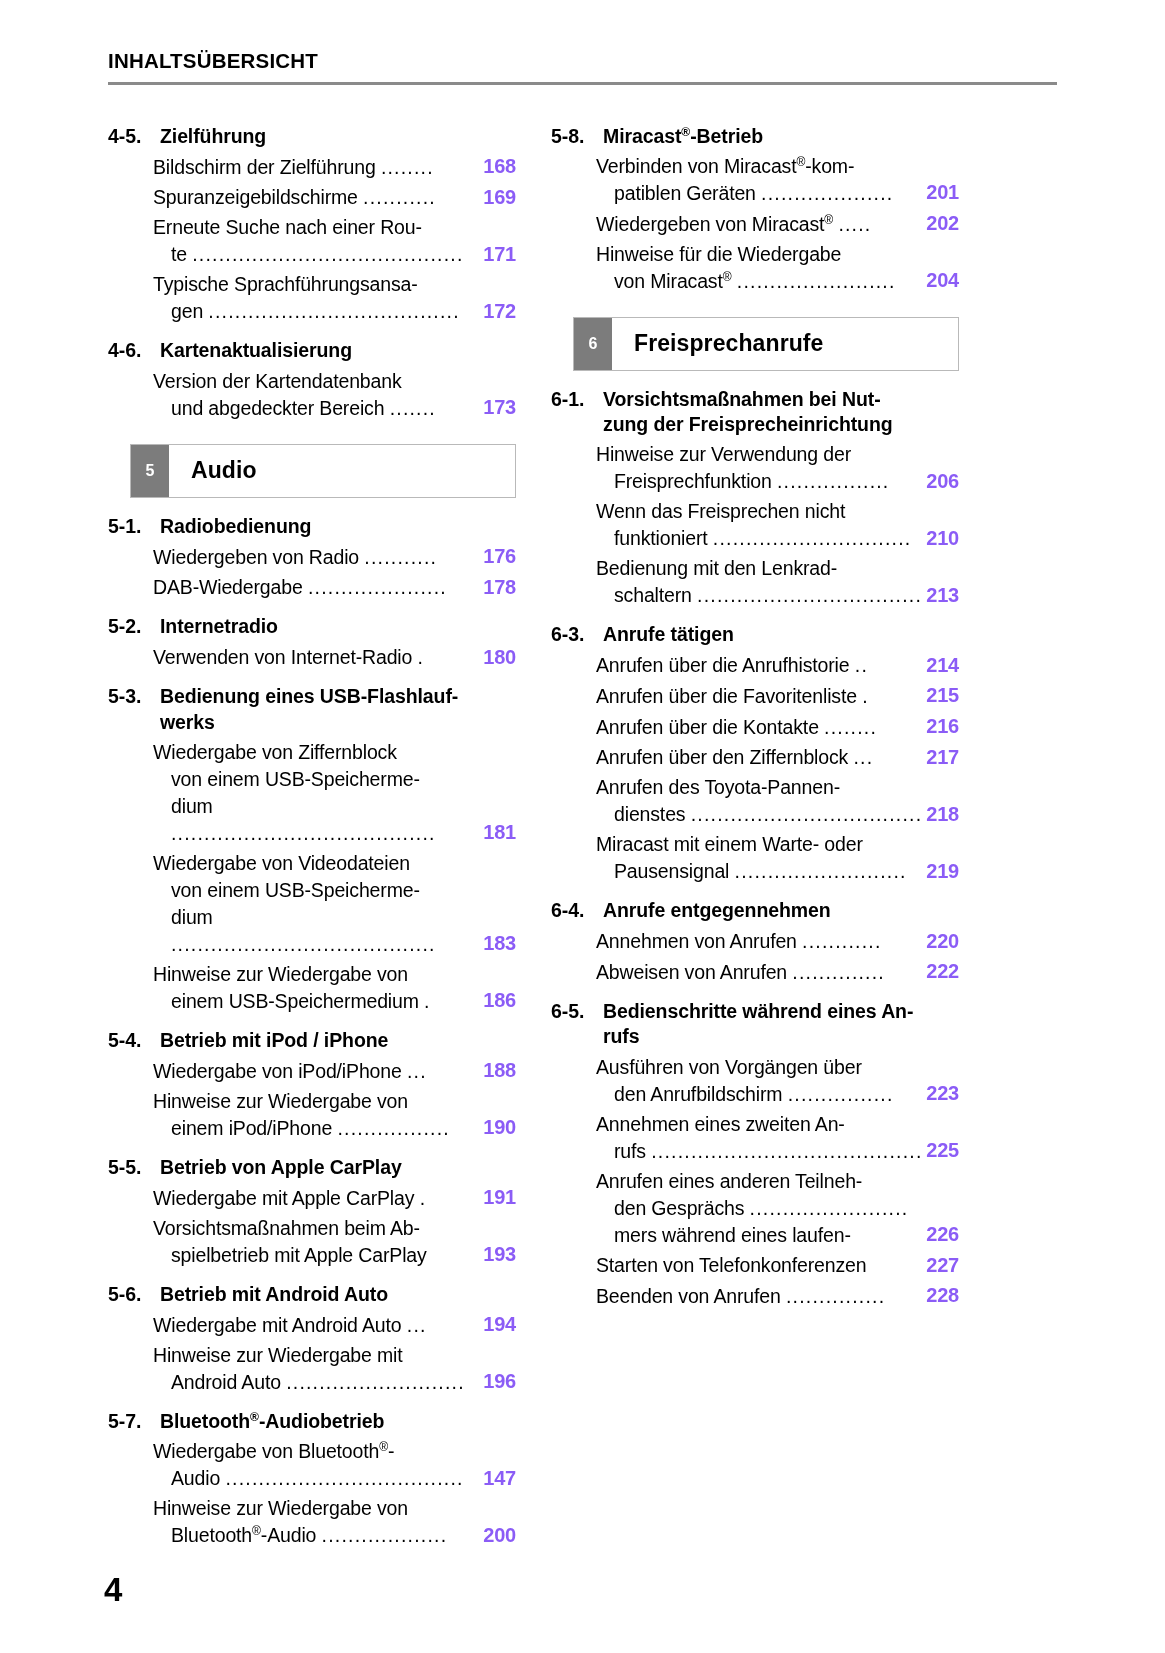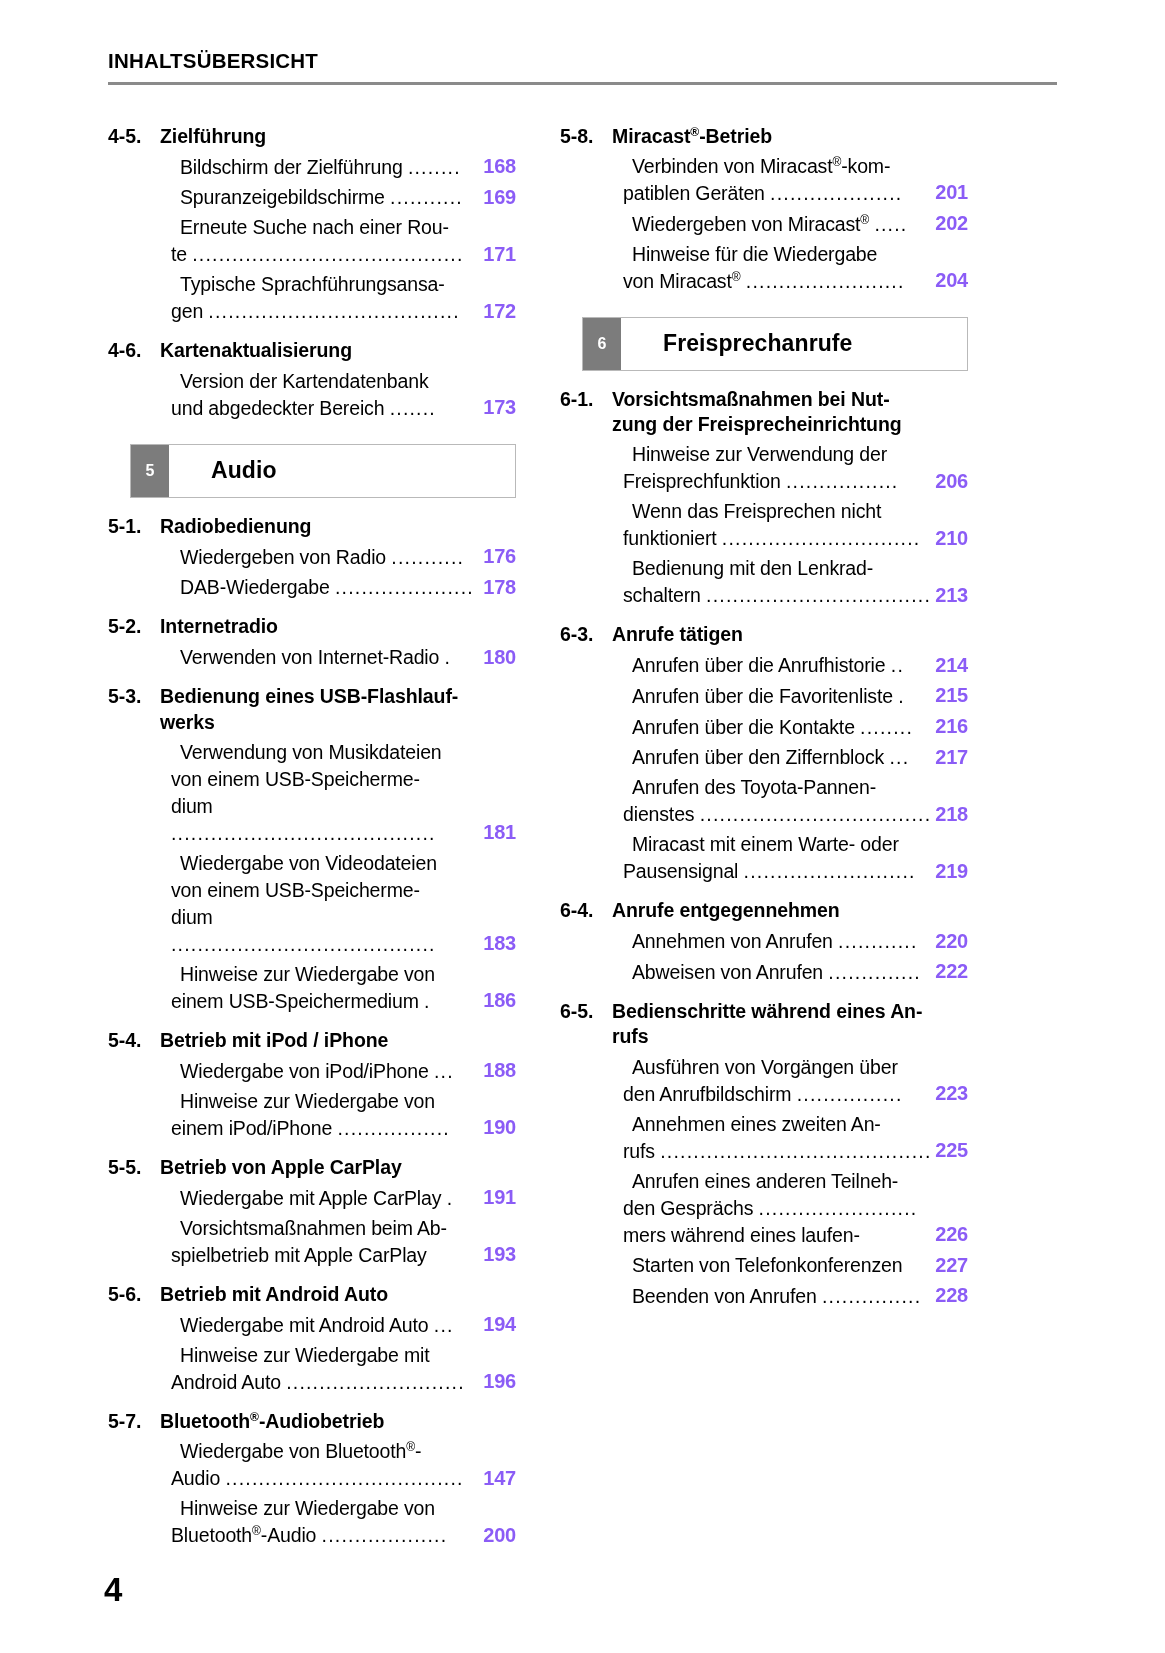--- a/index.html
+++ b/index.html
@@ -35,21 +35,21 @@
   }
   .head-rule {
     height: 3px;
     background: #8a8a8a;
     width: 100%;
     margin-bottom: 26px;
   }
   
   .columns {
     display: flex;
-    gap: 44px;
+    gap: 35px;
     align-items: flex-start;
   }
   .col {
     width: 408px;
     flex: 0 0 408px;
   }
   
   .chapter {
     display: flex;
     align-items: stretch;
@@ -70,21 +70,20 @@
     align-items: center;
     justify-content: center;
   }
   .chapter-title {
     display: flex;
     align-items: center;
     padding-left: 22px;
     font-size: 23px;
     font-weight: bold;
     letter-spacing: 0.1px;
-    margin-left: 20px;
   }
   
   .section {
     display: flex;
     font-size: 19.5px;
     font-weight: bold;
     line-height: 1.30;
     margin: 13px 0 4px 0;
     letter-spacing: -0.1px;
   }
@@ -126,21 +125,20 @@
     white-space: nowrap;
     letter-spacing: -0.2px;
   }
   
   .entry .entry-title .cont {
     display: block;
     padding-left: 18px;
   }
   .entry .entry-title .first {
     display: block;
-    margin-left: 27px;
   }
   sup.reg {
     font-size: 0.62em;
     vertical-align: super;
     line-height: 0;
   }
   
   .folio {
     position: absolute;
     left: 104px;
@@ -230,21 +228,21 @@
             <span class="first">Verwenden von Internet-Radio <span class="dots">.</span></span>
           </div>
           <div class="entry-page">180</div>
         </div>
         <div class="section">
           <span class="section-num">5-3.</span>
           <span class="section-text">Bedienung eines USB-Flashlauf-<br>werks</span>
         </div>
         <div class="entry">
           <div class="entry-title">
-            <span class="first">Verwendung von Musikdateien</span>
+            <span class="first">Wiedergabe von Ziffernblock</span>
             <span class="cont">von einem USB-Speicherme-</span>
             <span class="cont">dium <span class="dots">........................................</span></span>
           </div>
           <div class="entry-page">181</div>
         </div>
         <div class="entry">
           <div class="entry-title">
             <span class="first">Wiedergabe von Videodateien</span>
             <span class="cont">von einem USB-Speicherme-</span>
             <span class="cont">dium <span class="dots">........................................</span></span>

